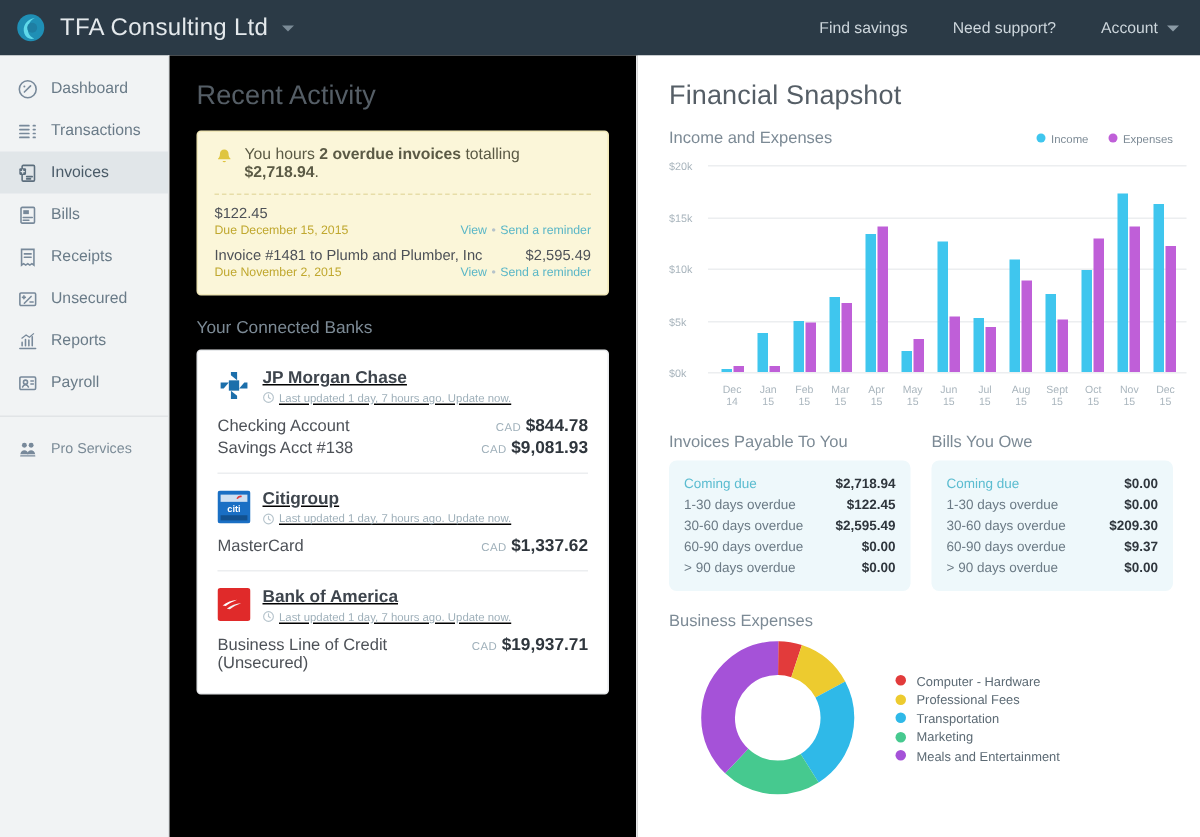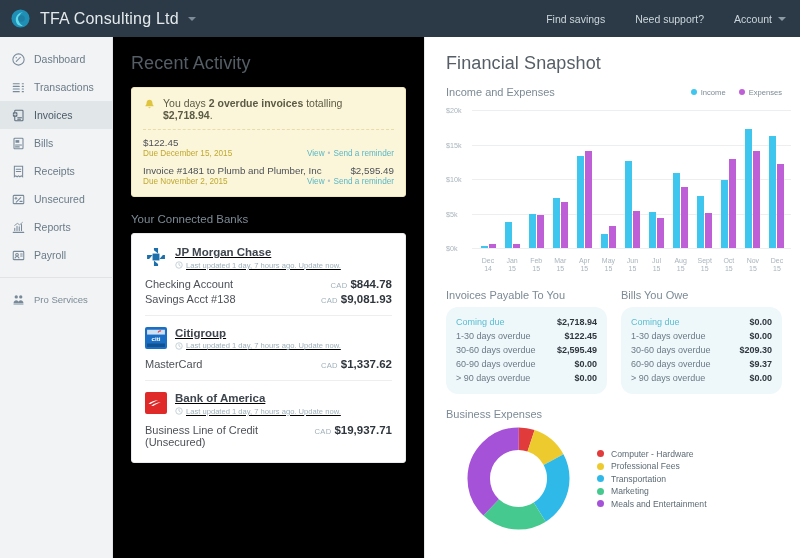--- a/index.html
+++ b/index.html
@@ -102,21 +102,21 @@
   .bar { width:7px; }
   .bar.inc { background:#3fc6ee; }
   .bar.exp { background:#bf5fd8; }
   .xlabels { position:absolute; left:30px; right:2px; bottom:2px; display:flex; }
   .xlab { flex:1; text-align:center; font-size:7px; color:#a9b5bd; line-height:1.25; }
 
   
   .tables { display:flex; gap:14px; margin-top:13px; }
   .tbl-wrap { flex:1; }
   .tbl-title { font-size:11px; color:#7c8a95; margin-bottom:6px; }
-  .tbl { background:#eef8fb; border-radius:12px; padding:8px 10px 9px 10px; }
+  .tbl { background:#eef8fb; border-radius:5px; padding:8px 10px 9px 10px; }
   .tbl-row { display:flex; justify-content:space-between; font-size:9px; color:#6b7a85; padding:2px 0; }
   .tbl-row.first .tbl-lab { color:#5bbcd0; }
   .tbl-val { font-weight:bold; color:#2f363d; }
 
   
   .donut-wrap { display:flex; align-items:center; margin-top:6px; }
   .donut { width:105px; height:105px; margin-left:20px; flex:0 0 105px; }
   .donut-legend { margin-left:26px; }
   .dl-item { display:flex; align-items:center; font-size:8.6px; color:#5c6a74; margin:2.5px 0; }
   .dl-dot { width:7px;height:7px;border-radius:50%; margin-right:7px; flex:0 0 7px;}
@@ -241,21 +241,21 @@
   <div class="col-left">
     <h1 class="section-title">Recent Activity</h1>
 
     <div class="alert">
       <div class="alert-head">
         <svg class="bell-ico" viewBox="0 0 20 20" fill="#dfc53f">
           <path d="M10 2.5c-2.6 0-4.4 1.9-4.4 4.4 0 3.2-1.2 4.3-1.9 4.9-.3.3-.1.8.3.8h12c.4 0 .6-.5.3-.8-.7-.6-1.9-1.7-1.9-4.9 0-2.5-1.8-4.4-4.4-4.4z"></path>
           <path d="M8.2 14.3a1.9 1.9 0 0 0 3.6 0z"></path>
         </svg>
         <div>
-          <span>You days </span><b>2 overdue invoices</b><span> totalling </span><b>$2,718.94</b><span>.</span>
+          <span>You hours </span><b>2 overdue invoices</b><span> totalling </span><b>$2,718.94</b><span>.</span>
         </div>
       </div>
       <div class="alert-div"></div>
 
       <div class="inv-row">
         <div class="inv-line1">
           <span class="inv-amt">$122.45</span>
         </div>
         <div class="inv-line2">
           <span class="inv-due">Due December 15, 2015</span>

